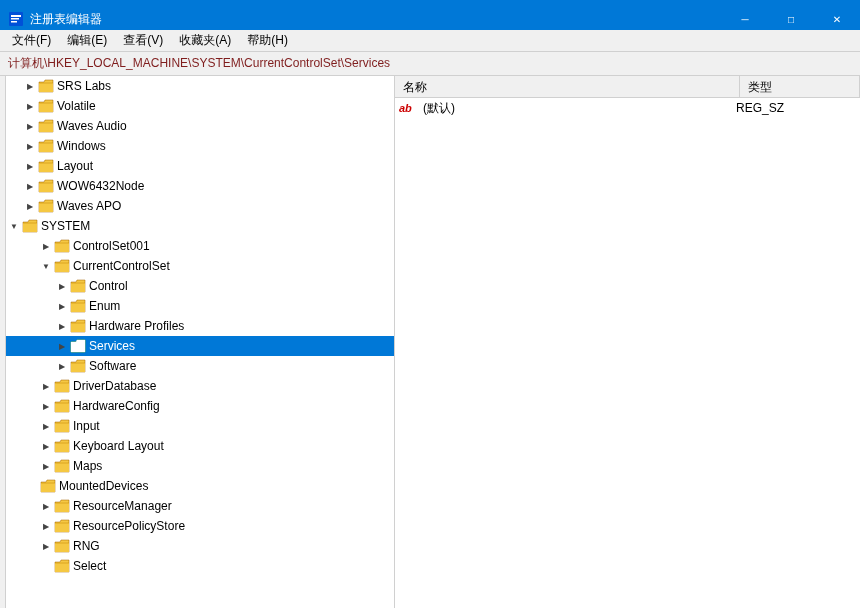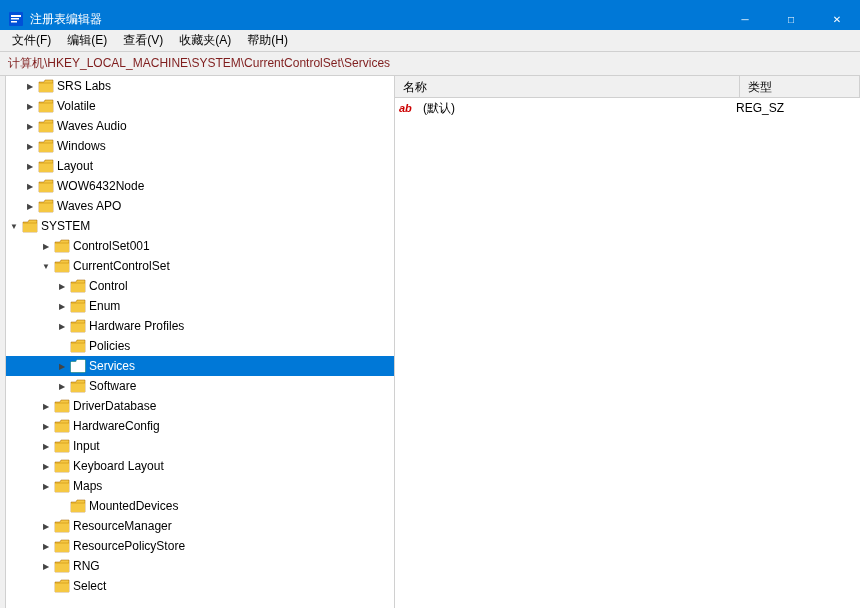--- a/index.html
+++ b/index.html
@@ -387,29 +387,20 @@
         </div>
         <div class="tree-item" style="padding-left: 54px;">
           <span class="expand-btn" style="font-size: 8px; color: rgb(68, 68, 68);">▶</span>
           <span class="folder-icon"><svg viewBox="0 0 16 14" xmlns="http://www.w3.org/2000/svg">
     <path d="M1,3 L6,3 L7,1 L15,1 L15,13 L1,13 Z" fill="#f5c842" stroke="#a06000" stroke-width="0.5"></path>
     <path d="M1,4 L15,4 L15,13 L1,13 Z" fill="#f5c842"></path>
     <path d="M1,4 L15,4" stroke="#c08000" stroke-width="0.5"></path>
   </svg></span>
           <span class="tree-label">Hardware Profiles</span>
         </div>
-        <div class="tree-item" style="padding-left: 54px;">
-          <span class="expand-spacer"></span>
-          <span class="folder-icon"><svg viewBox="0 0 16 14" xmlns="http://www.w3.org/2000/svg">
-    <path d="M1,3 L6,3 L7,1 L15,1 L15,13 L1,13 Z" fill="#f5c842" stroke="#a06000" stroke-width="0.5"></path>
-    <path d="M1,4 L15,4 L15,13 L1,13 Z" fill="#f5c842"></path>
-    <path d="M1,4 L15,4" stroke="#c08000" stroke-width="0.5"></path>
-  </svg></span>
-          <span class="tree-label">Policies</span>
-        </div>
         <div class="tree-item selected" style="padding-left: 54px;">
           <span class="expand-btn" style="font-size: 8px; color: rgb(68, 68, 68);">▶</span>
           <span class="folder-icon"><svg viewBox="0 0 16 14" xmlns="http://www.w3.org/2000/svg">
     <path d="M1,3 L6,3 L7,1 L15,1 L15,13 L1,13 Z" fill="#f0d080" stroke="#a06000" stroke-width="0.5"></path>
     <path d="M1,4 L15,4 L15,13 L1,13 Z" fill="#f0d080"></path>
     <path d="M1,4 L15,4" stroke="#c08000" stroke-width="0.5"></path>
   </svg></span>
           <span class="tree-label">Services</span>
         </div>
         <div class="tree-item" style="padding-left: 54px;">
@@ -459,21 +450,21 @@
         </div>
         <div class="tree-item" style="padding-left: 38px;">
           <span class="expand-btn" style="font-size: 8px; color: rgb(68, 68, 68);">▶</span>
           <span class="folder-icon"><svg viewBox="0 0 16 14" xmlns="http://www.w3.org/2000/svg">
     <path d="M1,3 L6,3 L7,1 L15,1 L15,13 L1,13 Z" fill="#f5c842" stroke="#a06000" stroke-width="0.5"></path>
     <path d="M1,4 L15,4 L15,13 L1,13 Z" fill="#f5c842"></path>
     <path d="M1,4 L15,4" stroke="#c08000" stroke-width="0.5"></path>
   </svg></span>
           <span class="tree-label">Maps</span>
         </div>
-        <div class="tree-item" style="padding-left: 54px;">
+        <div class="tree-item" style="padding-left: 24px;">
           <span class="expand-spacer"></span>
           <span class="folder-icon"><svg viewBox="0 0 16 14" xmlns="http://www.w3.org/2000/svg">
     <path d="M1,3 L6,3 L7,1 L15,1 L15,13 L1,13 Z" fill="#f5c842" stroke="#a06000" stroke-width="0.5"></path>
     <path d="M1,4 L15,4 L15,13 L1,13 Z" fill="#f5c842"></path>
     <path d="M1,4 L15,4" stroke="#c08000" stroke-width="0.5"></path>
   </svg></span>
           <span class="tree-label">MountedDevices</span>
         </div>
         <div class="tree-item" style="padding-left: 38px;">
           <span class="expand-btn" style="font-size: 8px; color: rgb(68, 68, 68);">▶</span>

